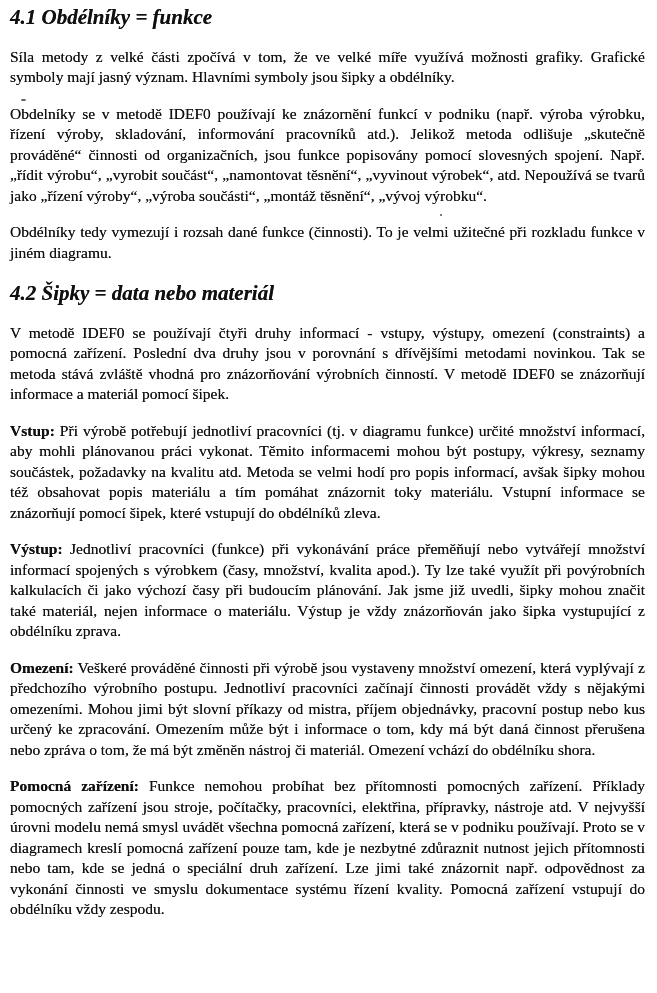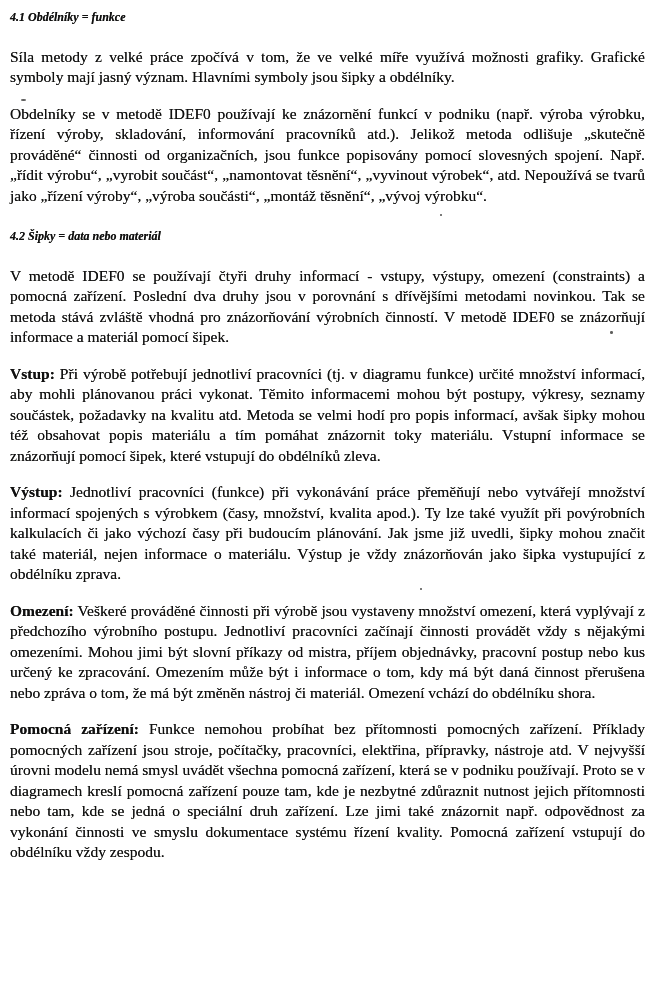--- a/index.html
+++ b/index.html
@@ -17,21 +17,21 @@
     padding: 7px 12px 0 10px;
     font-family: "Liberation Serif", "DejaVu Serif", serif;
     font-size: 15.5px;
     line-height: 20.5px;
     color: #151515;
     text-align: justify;
     text-shadow: 0 0 0.55px rgba(15,15,15,0.75);
     filter: blur(0.22px) contrast(1.05);
   }
   .heading {
-    font-size: 12px;
+    font-size: 21px;
     font-weight: bold;
     font-style: italic;
     text-align: left;
     margin: 0 0 19px 0;
   }
   .section-second .heading {
     margin-top: 20px;
   }
   .para {
     margin: 0 0 16px 0;
@@ -56,24 +56,25 @@
   .speck-4 { left: 420px; top: 588px; width: 2px; height: 2px; }
 </style>
 </head>
 <body>
 
 <div class="page">
 
   <section class="section-first">
     <h2 class="heading">4.1 Obdélníky = funkce</h2>
 
-    <p class="para"><span class="lead"></span><span>Síla metody z velké práce zpočívá v tom, že ve velké míře využívá možnosti grafiky. Grafické symboly mají jasný význam. Hlavními symboly jsou šipky a obdélníky.</span></p>
+    <p class="para"><span class="lead"></span><span>Síla metody z velké části zpočívá v tom, že ve velké míře využívá možnosti grafiky. Grafické symboly mají jasný význam. Hlavními symboly jsou šipky a obdélníky.</span></p>
 
     <p class="para"><span class="lead"></span><span>Obdelníky se v metodě IDEF0 používají ke znázornění funkcí v podniku (např. výroba výrobku, řízení výroby, skladování, informování pracovníků atd.). Jelikož metoda odlišuje „skutečně prováděné“ činnosti od organizačních, jsou funkce popisovány pomocí slovesných spojení. Např. „řídit výrobu“, „vyrobit součást“, „namontovat těsnění“, „vyvinout výrobek“, atd. Nepoužívá se tvarů jako „řízení výroby“, „výroba součásti“, „montáž těsnění“, „vývoj výrobku“.</span></p>
 
+    <p class="para"><span class="lead"></span><span>Obdélníky tedy vymezují i rozsah dané funkce (činnosti). To je velmi užitečné při rozkladu funkce v jiném diagramu.</span></p>
   </section>
 
   <section class="section-second">
     <h2 class="heading">4.2 Šipky = data nebo materiál</h2>
 
     <p class="para"><span class="lead"></span><span>V metodě IDEF0 se používají čtyři druhy informací - vstupy, výstupy, omezení (constraints) a pomocná zařízení. Poslední dva druhy jsou v porovnání s dřívějšími metodami novinkou. Tak se metoda stává zvláště vhodná pro znázorňování výrobních činností. V metodě IDEF0 se znázorňují informace a materiál pomocí šipek.</span></p>
 
     <p class="para"><span class="lead">Vstup:</span><span> Při výrobě potřebují jednotliví pracovníci (tj. v diagramu funkce) určité množství informací, aby mohli plánovanou práci vykonat. Těmito informacemi mohou být postupy, výkresy, seznamy součástek, požadavky na kvalitu atd. Metoda se velmi hodí pro popis informací, avšak šipky mohou též obsahovat popis materiálu a tím pomáhat znázornit toky materiálu. Vstupní informace se znázorňují pomocí šipek, které vstupují do obdélníků zleva.</span></p>
 
     <p class="para"><span class="lead">Výstup:</span><span> Jednotliví pracovníci (funkce) při vykonávání práce přeměňují nebo vytvářejí množství informací spojených s výrobkem (časy, množství, kvalita apod.). Ty lze také využít při povýrobních kalkulacích či jako výchozí časy při budoucím plánování. Jak jsme již uvedli, šipky mohou značit také materiál, nejen informace o materiálu. Výstup je vždy znázorňován jako šipka vystupující z obdélníku zprava.</span></p>

